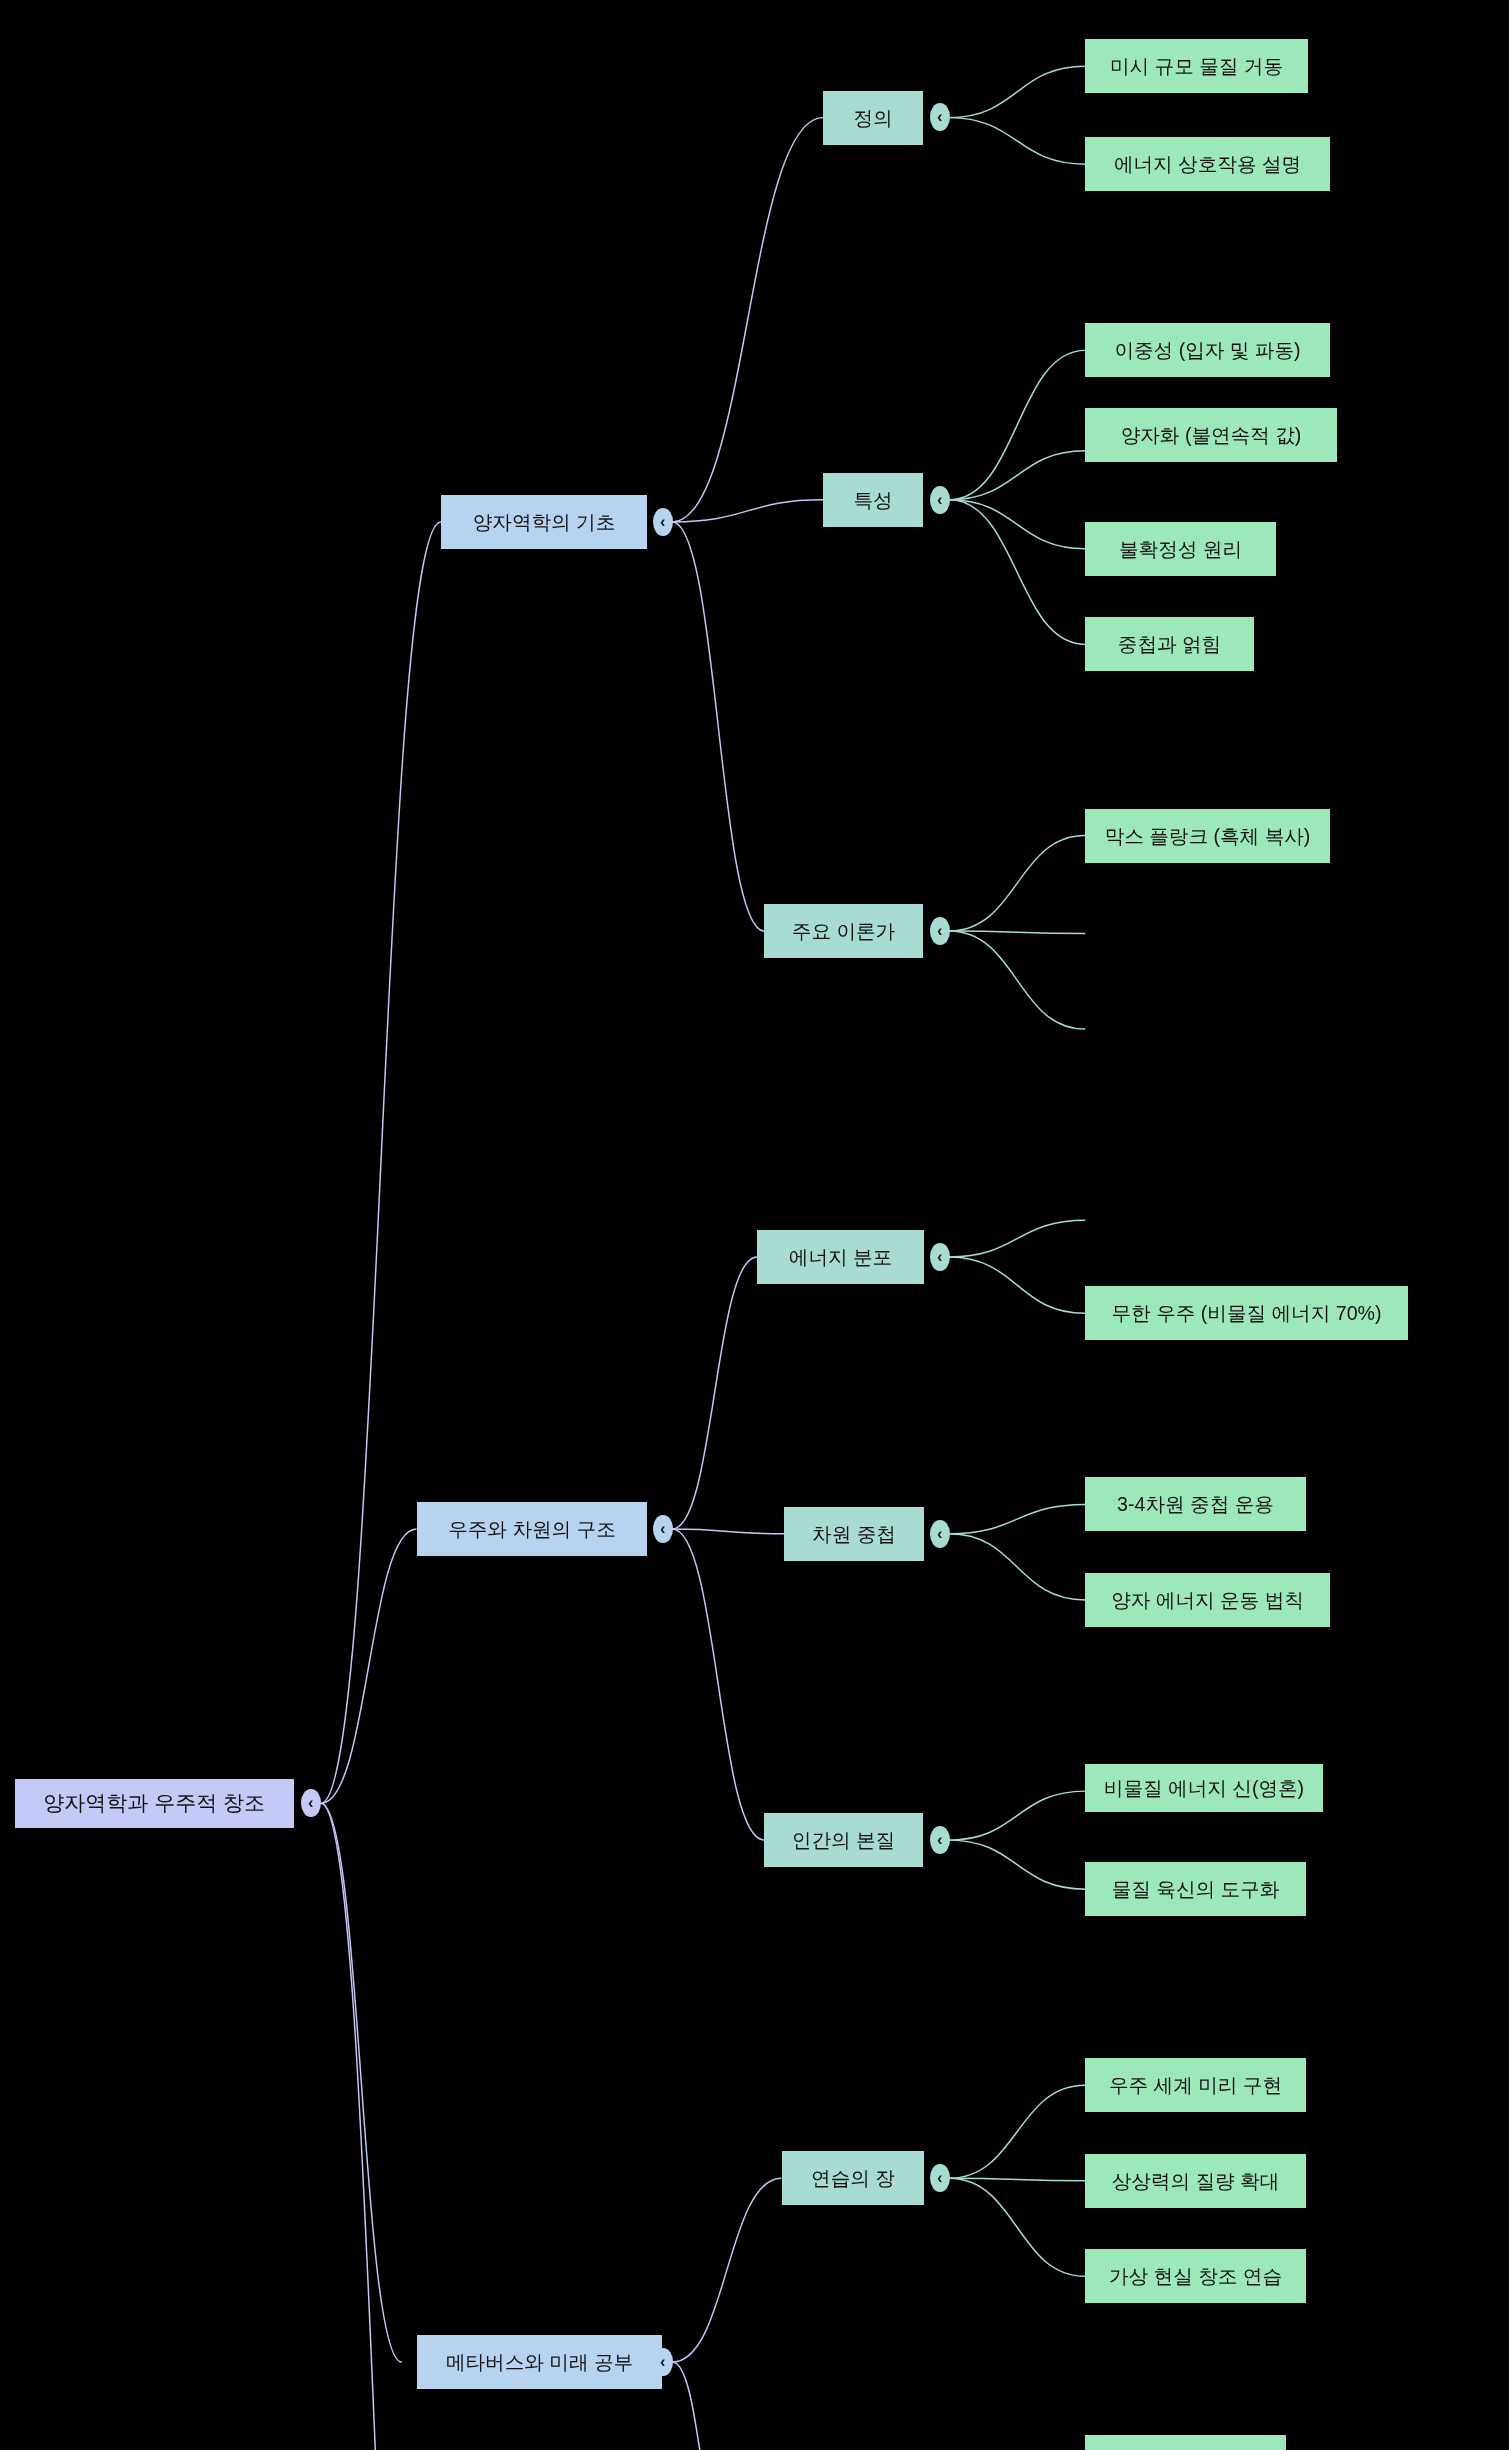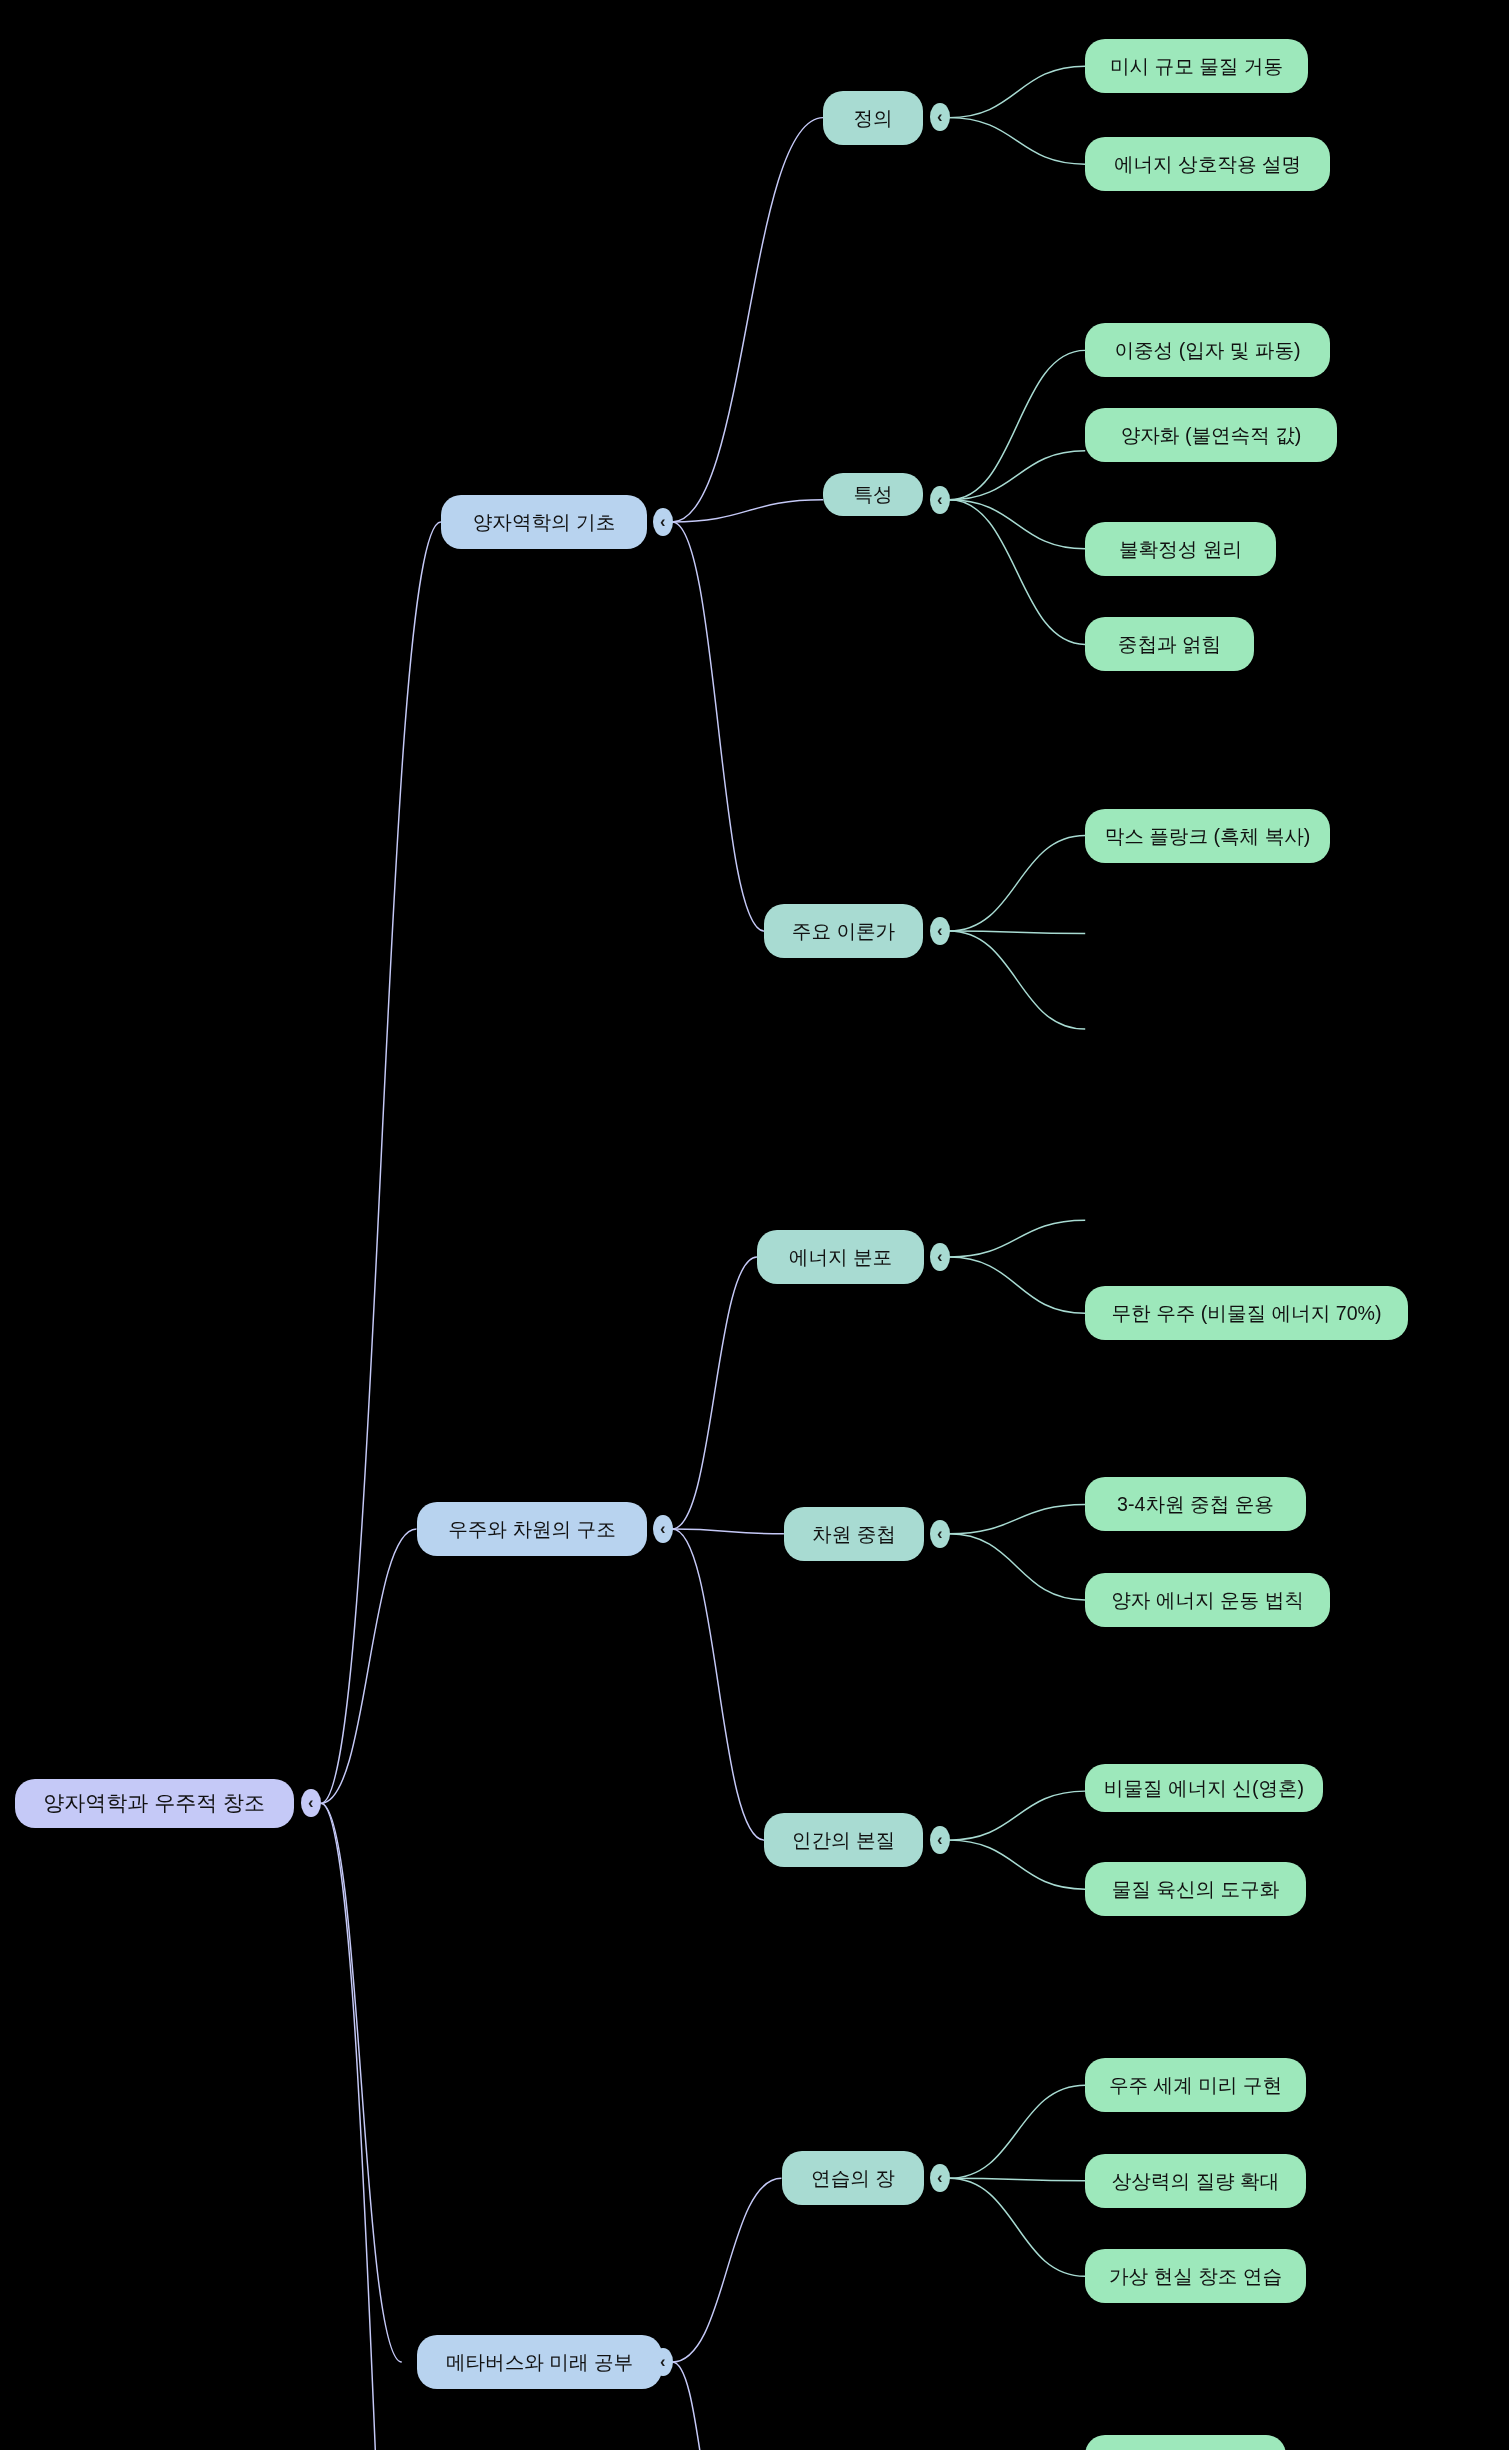--- a/index.html
+++ b/index.html
@@ -3,21 +3,21 @@
 <meta charset="utf-8">
 <style>
   html,body{margin:0;padding:0;background:#000;}
   body{font-family:"Liberation Sans","DejaVu Sans",sans-serif;}
   #canvas{position:relative;width:1509px;height:3497px;background:#000000;overflow:hidden;}
   svg#edges{position:absolute;left:0;top:0;width:1509px;height:3497px;pointer-events:none;}
   .node{
     position:absolute;
     box-sizing:border-box;
     display:flex;align-items:center;justify-content:center;
-    border-radius:20px;
+    border-radius:0;
     color:#111111;
     text-align:center;
     line-height:1.15;
     white-space:nowrap;
     padding:0 12.7px;
   }
   .lvl0{background:#c5c9f7;font-size:21px;}
   .lvl1{background:#b8d3ef;font-size:19.6px;}
   .lvl2{background:#a8dbd2;font-size:19.6px;}
   .lvl3{background:#9de8bb;font-size:19.6px;}
@@ -92,21 +92,21 @@
     <div class="node lvl2" style="left: 823px; top: 91px; width: 100px; height: 54px;">
       <span>정의</span>
     </div>
     <div class="collapse c2" style="left: 930px; top: 103px;">‹</div>
     <div class="node lvl3" style="left: 1085px; top: 39px; width: 223px; height: 54px;">
       <span>미시 규모 물질 거동</span>
     </div>
     <div class="node lvl3" style="left: 1085px; top: 137px; width: 245px; height: 54px;">
       <span>에너지 상호작용 설명</span>
     </div>
-    <div class="node lvl2" style="left: 823px; top: 473px; width: 100px; height: 43px;">
+    <div class="node lvl2" style="left: 823px; top: 473px; width: 100px; height: 54px;">
       <span>특성</span>
     </div>
     <div class="collapse c2" style="left: 930px; top: 486px;">‹</div>
     <div class="node lvl3" style="left: 1085px; top: 323px; width: 245px; height: 54px;">
       <span>이중성 (입자 및 파동)</span>
     </div>
     <div class="node lvl3" style="left: 1085px; top: 408px; width: 252px; height: 54px;">
       <span>양자화 (불연속적 값)</span>
     </div>
     <div class="node lvl3" style="left: 1085px; top: 522px; width: 191px; height: 54px;">

